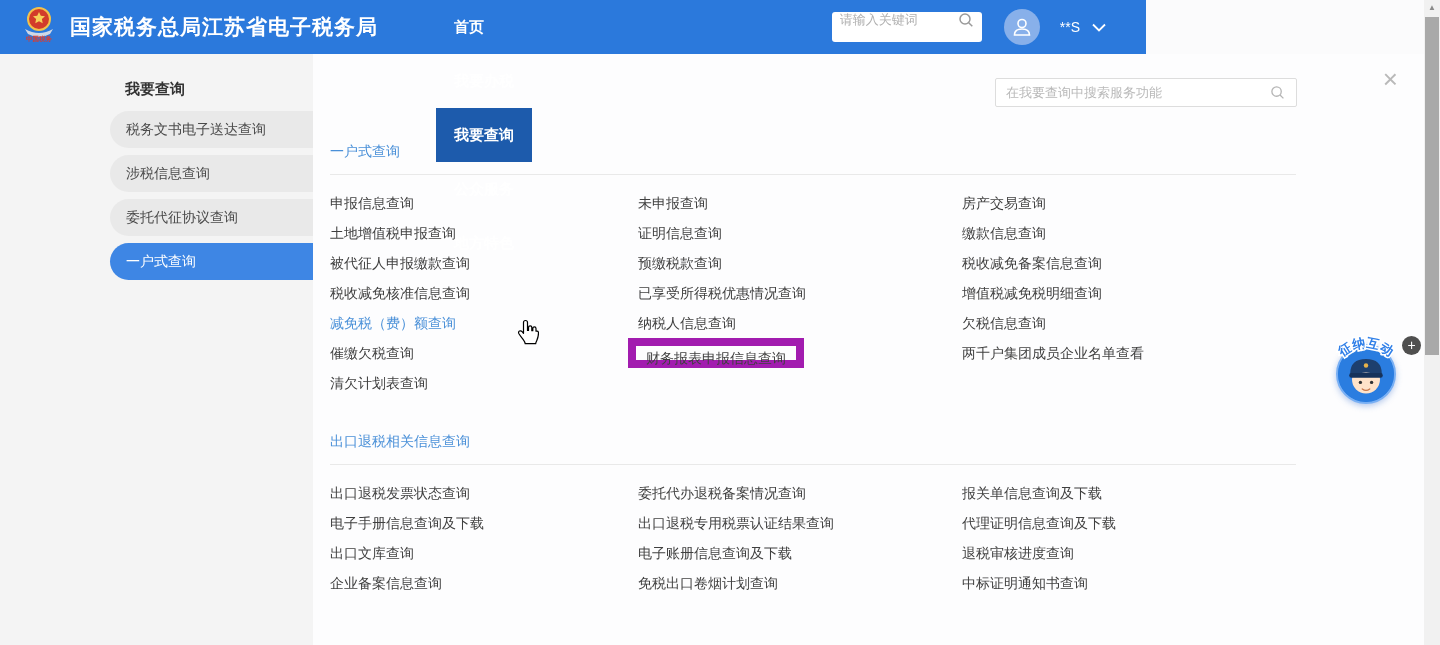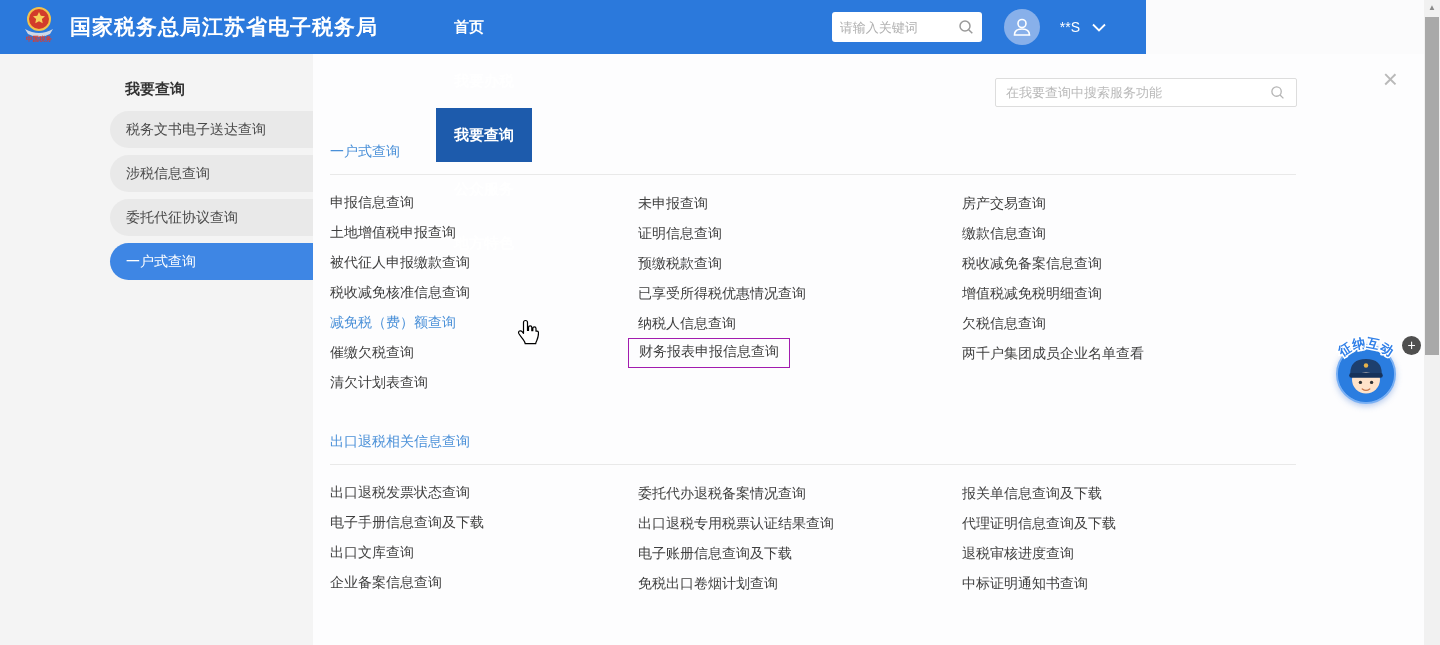--- a/index.html
+++ b/index.html
@@ -7,21 +7,21 @@
   body { font-family:"Liberation Sans","DejaVu Sans",sans-serif; background:#fff; }
   .page { position:relative; width:1440px; height:645px; background:#fbfbfc; overflow:hidden; }
 
   
   .header { position:absolute; left:0; top:0; width:1146px; height:54px; background:#2b79dc; display:flex; align-items:center; z-index:5; }
   .logo { width:46px; height:48px; margin-left:16px; flex:0 0 auto; display:flex; flex-direction:column; align-items:center; }
   .site-title { color:#fff; font-size:21px; font-weight:bold; margin-left:8px; letter-spacing:1px; white-space:nowrap; }
   .nav { display:flex; height:54px; margin-left:58px;flex-direction:column; }
   .nav-item { height:54px; line-height:54px; padding:0 18px; color:#fff; font-size:15px; font-weight:bold; cursor:pointer; white-space:nowrap; }
   .nav-item.active { background:#1d5bac; }
-  .hsearch { margin-left:auto; width:150px; height:30px; background:#fff; border-radius:3px; display:flex; align-items:center; padding:0 8px; }
+  .hsearch { margin-left:auto; width:150px; height:30px; background:#fff; border-radius:3px; display:flex; align-items:flex-start; padding:0 8px; }
   .hsearch input { border:none; outline:none; flex:1; font-size:13px; color:#333; width:100px; font-family:inherit; background:transparent; }
   .hsearch input::placeholder { color:#b0b0b0; }
   .mag { width:16px; height:16px; flex:0 0 auto; }
   .avatar { width:36px; height:36px; border-radius:50%; background:#88b0ea; margin-left:22px; display:flex; align-items:center; justify-content:center; }
   .username { color:#fff; font-size:14px; margin-left:20px; white-space:nowrap; }
   .chev { margin-left:12px; margin-right:40px; display:flex; align-items:center; }
 
   
   .sidebar { position:absolute; left:0; top:54px; width:313px; height:591px; background:#f4f4f4; }
   .side-head { position:absolute; left:125px; top:26px; font-size:15px; font-weight:bold; color:#333; }
@@ -34,26 +34,26 @@
   .close-x { position:absolute; right:26px; top:12px; font-size:26px; color:#b9b9b9; cursor:pointer; line-height:1; font-weight:300; }
   .msearch { position:absolute; right:127px; top:24px; width:302px; height:29px; border:1px solid #ddd; border-radius:2px; background:#fff; display:flex; align-items:center; padding:0 10px; }
   .msearch input { border:none; outline:none; flex:1; font-size:13px; color:#333; font-family:Liberation Sans, sans-serif; background:transparent; }
   .msearch input::placeholder { color:#b9b9b9; }
 
   .sections { position:absolute; left:17px; top:89px; right:128px; }
   .sec-title { font-size:14px; color:#4a90d8; }
   .sec-divider { height:1px; background:#e9e9e9; margin-top:13px; margin-bottom:13px; }
   .sec-cols { display:flex; }
   .sec-col { display:flex; flex-direction:column; }
-  .sec-col.c0 { width:308px;font-family:Liberation Serif, serif; }
+  .sec-col.c0 { width:308px; }
   .sec-col.c1 { width:324px;text-align:right; }
   .sec-col.c2 { flex:1; }
   .svc-link { height:30px; line-height:30px; font-size:14px; color:#3f3f3f; cursor:pointer; white-space:nowrap; align-self:flex-start; }
   .svc-link.blue { color:#4a90d8; }
-  .svc-link.boxed { border:1px solid #a21caf; line-height:24px; height:30px; padding:0 10px; margin-left:-10px; }
+  .svc-link.boxed { border:8px solid #a21caf; line-height:24px; height:30px; padding:0 10px; margin-left:-10px; }
   .section + .section { margin-top:35px; }
 
   
   .scrollbar { position:absolute; right:0; top:0; width:16px; height:645px; background:#f1f1f1; z-index:20; }
   .sb-arrow { position:absolute; top:3px; left:0; width:16px; text-align:center; font-size:8px; color:#8a8a8a; cursor:pointer; }
   .sb-thumb { position:absolute; top:17px; left:1px; width:14px; height:338px; background:#a9a9a9; cursor:pointer; }
 
   
   .fwidget { position:absolute; left:1328px; top:326px; width:100px; height:85px; z-index:15; }
   .fw-plus { position:absolute; left:74px; top:10px; width:19px; height:19px; border-radius:50%; background:#4f4f4f; color:#fff; font-size:14px; line-height:18px; text-align:center; cursor:pointer; }

